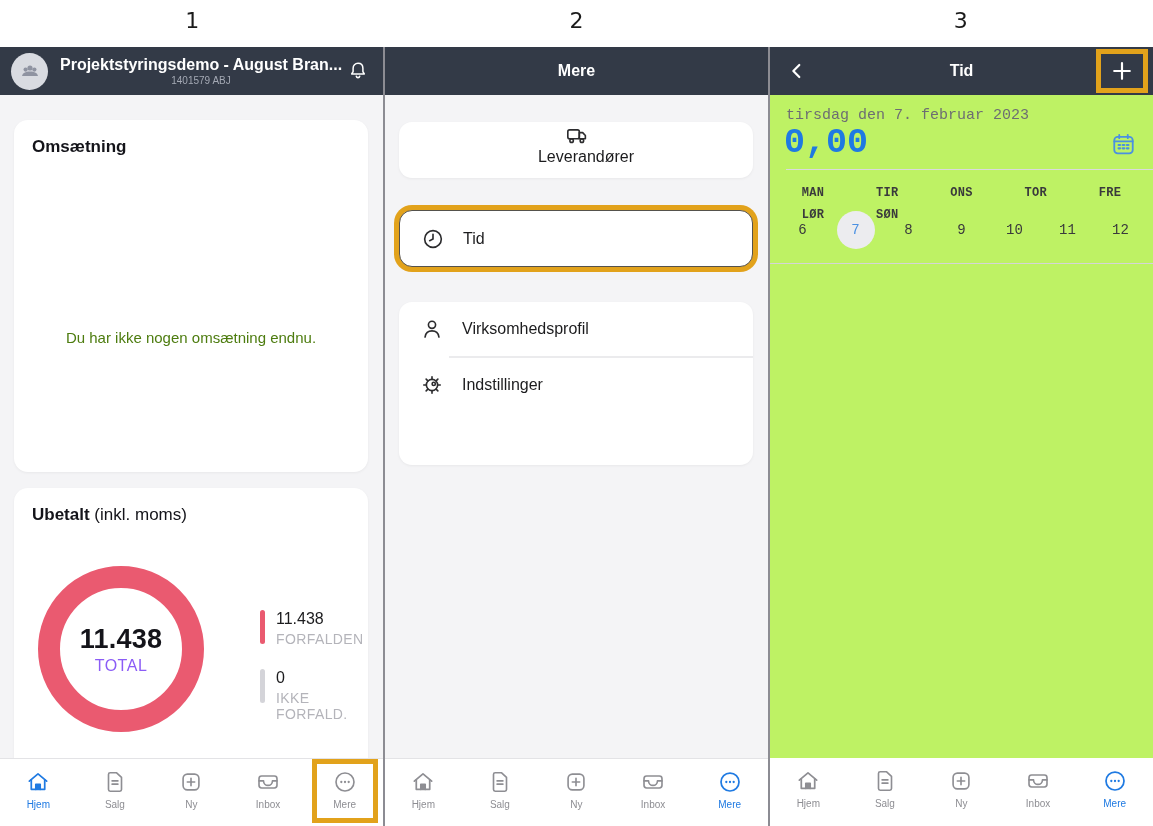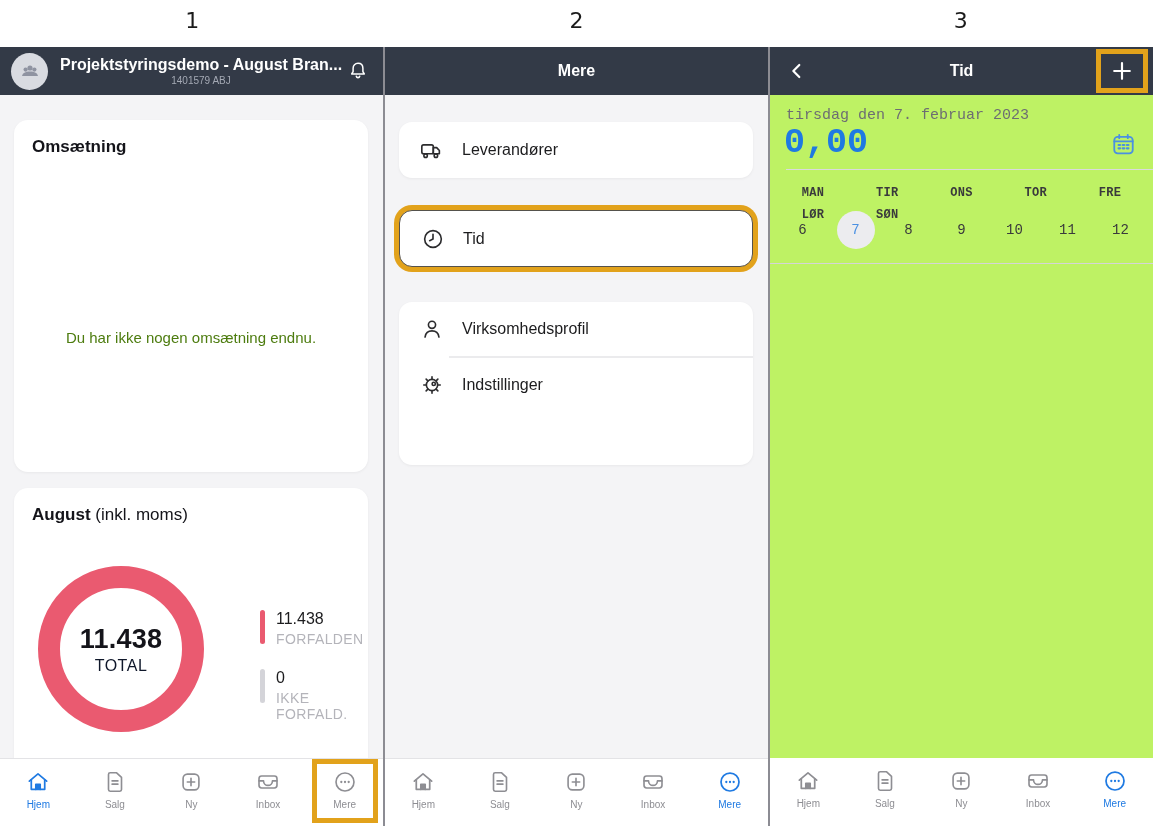--- a/index.html
+++ b/index.html
@@ -39,21 +39,21 @@
   .card-title .normal { font-weight:400; }
 
   .card-revenue { top:25px; height:352px; }
   .empty-msg { text-align:center; font-size:15px; color:#4d7c0f; margin-top:172px; }
 
   .card-unpaid { top:393px; height:290px; }
   .donut { position:absolute; left:24px; top:78px; width:166px; height:166px; border-radius:50%;
            border:22px solid #EA5A70; display:flex; align-items:center; justify-content:center; }
   .donut-center { text-align:center; }
   .donut-total { font-size:27px; font-weight:700; color:#14141a; letter-spacing:0.2px; }
-  .donut-total-label { font-size:16px; color:#0f172a; margin-top:2px; letter-spacing:0.5px; }
+  .donut-total-label { font-size:16px; color:#8b5cf6; margin-top:2px; letter-spacing:0.5px; }
   .legend { position:absolute; left:246px; top:122px; }
   .legend-item { display:flex; margin-bottom:22px; }
   .legend-bar { width:5px; border-radius:3px; height:34px; margin-right:11px; flex:0 0 auto; }
   .legend-bar.red { background:#EA5A70; }
   .legend-bar.gray { background:#D4D4D9; }
   .legend-value { font-size:16px; color:#1c1c1e; }
   .legend-label { font-size:14px; color:#B4B4BA; letter-spacing:0.4px; margin-top:3px; }
 
   
   .nav { position:absolute; bottom:0; left:0; right:0; height:68px; background:#fff;
@@ -71,21 +71,21 @@
   .hl-plus { left:326px; top:2px; width:52px; height:44px; display:flex; align-items:center;
              justify-content:center; color:#fff; }
 
   
   .menu-card { position:absolute; left:14px; right:15px; background:#fff; border-radius:13px;
                box-shadow:0 1px 3px rgba(0,0,0,0.05); }
   .menu-row { display:flex; align-items:center; height:54px; padding-left:20px; color:#1c1c1e; cursor:pointer; }
   .menu-row .mi { color:#2C2C2E; margin-right:17px; display:flex; }
   .menu-label { font-size:16px; }
   .menu-single-a { top:27px; height:56px; }
-  .menu-single-a .menu-row { height:56px; }
+  .menu-single-a .menu-row { height:56px;flex-direction:column; }
   .menu-tid { top:115px; height:57px; box-shadow:0 0 0 5px #E2A21B; border:1px solid #55524c; }
   .menu-tid .menu-row { height:55px; }
   .menu-group { top:207px; height:163px; }
   .menu-group .menu-row { height:54px; }
   .group-divider { height:1px; background:#EBEBED; margin-left:50px; }
 
   
   .date-label { position:absolute; left:16px; top:12px; font-size:15px; color:#6D6D72; }
   .amount { position:absolute; left:14px; top:28px; font-size:35px; font-weight:700; color:#1F7AE2; }
   .cal-icon { position:absolute; right:16px; top:36px; color:#4A90E2; }
@@ -141,21 +141,21 @@
         </div>
       </header>
 
       <div class="body">
         <div class="card card-revenue">
           <div class="card-title">Omsætning</div>
           <div class="empty-msg">Du har ikke nogen omsætning endnu.</div>
         </div>
 
         <div class="card card-unpaid">
-          <div class="card-title"><span>August</span><span class="normal"> (inkl. moms)</span></div>
+          <div class="card-title"><span>Ubetalt</span><span class="normal"> (inkl. moms)</span></div>
           <div class="donut">
             <div class="donut-center">
               <div class="donut-total">11.438</div>
               <div class="donut-total-label">TOTAL</div>
             </div>
           </div>
           <div class="legend">
             <div class="legend-item">
               <div class="legend-bar red"></div>
               <div>

